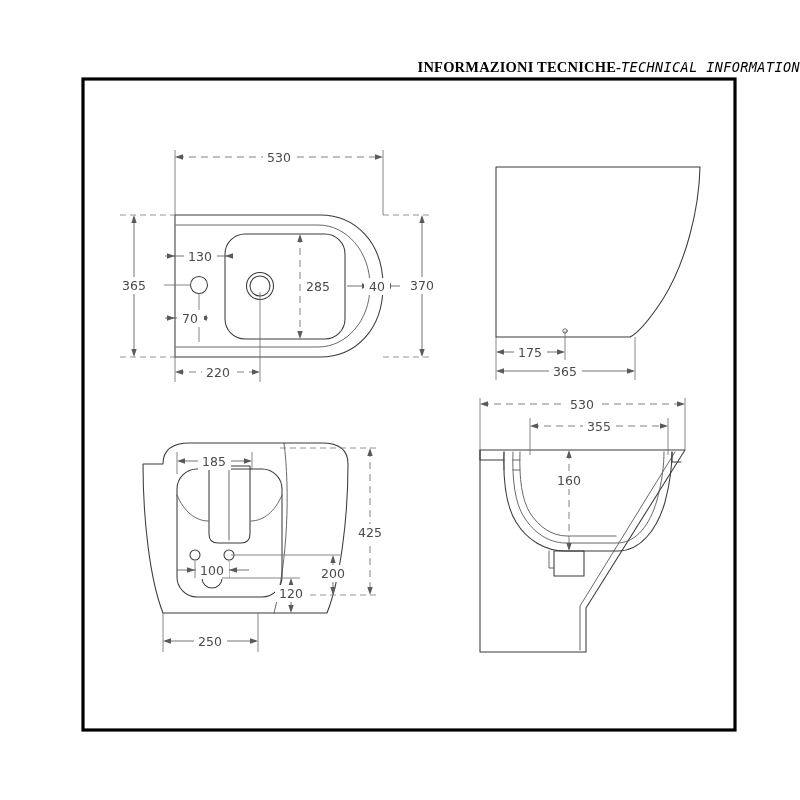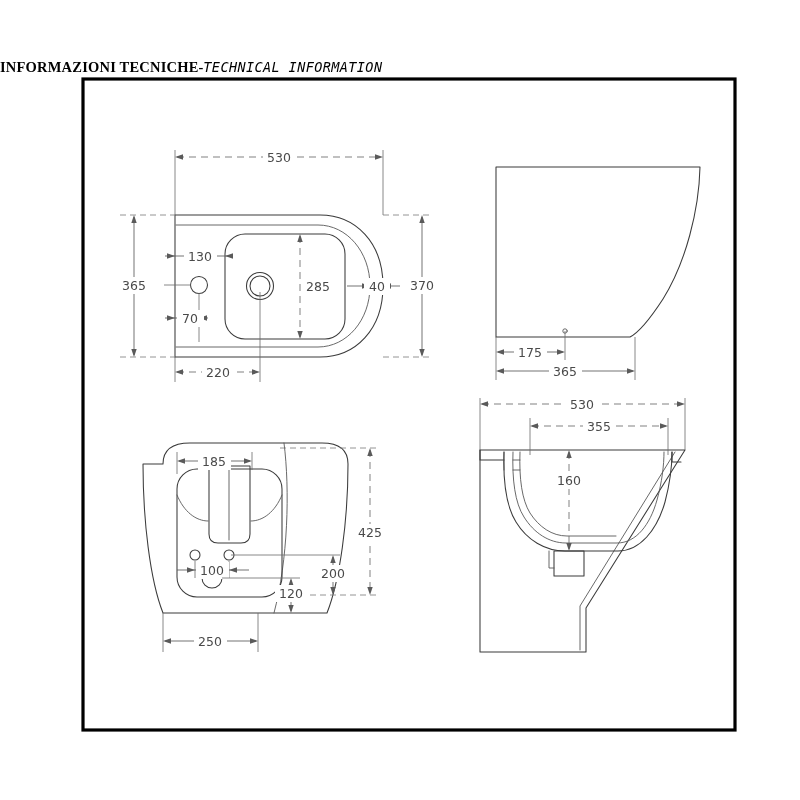--- a/index.html
+++ b/index.html
@@ -17,21 +17,21 @@
     position: relative;
     width: 800px;
     height: 800px;
     background: #ffffff;
   }
   .title-bar {
     position: absolute;
     left: 0;
     top: 58px;
     width: 800px;
-    text-align: left;
+    text-align: right;
     white-space: nowrap;
   }
   .title-it {
     font-family: "Liberation Serif", serif;
     font-weight: bold;
     font-size: 14.5px;
     color: #000000;
     letter-spacing: 0.2px;
   }
   .title-sep {

